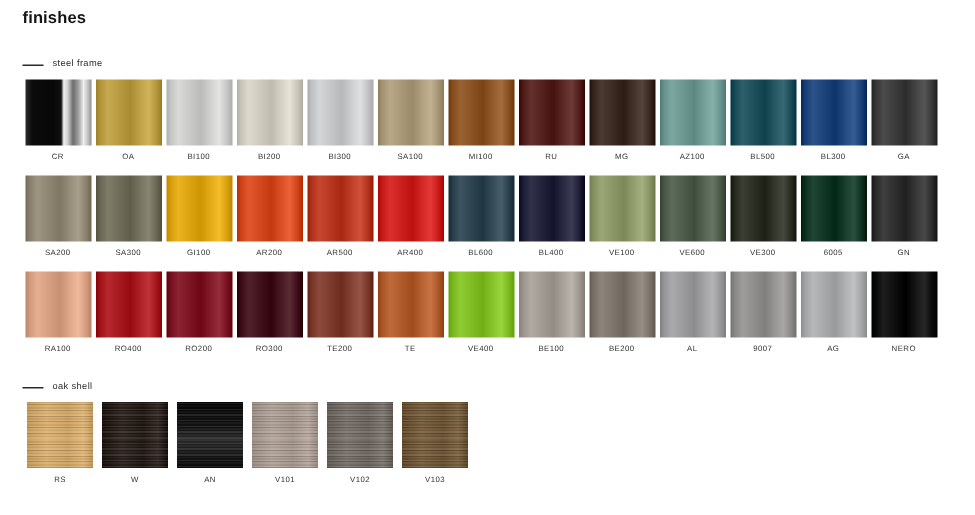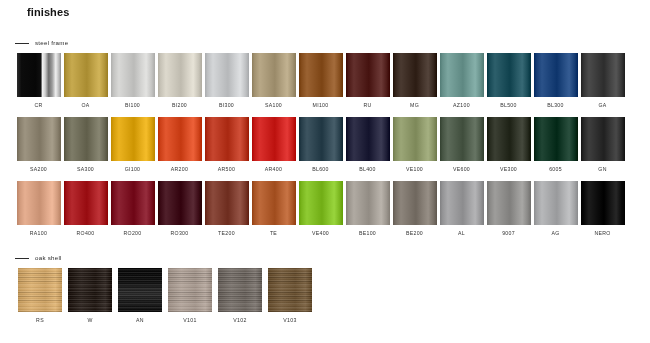--- a/index.html
+++ b/index.html
@@ -23,21 +23,20 @@
     padding: 0;
   }
   .page-title {
     position: absolute;
     left: 15px;
     top: 6px;
     font-size: 11px;
     font-weight: bold;
     letter-spacing: 0.1px;
     color: #141414;
-    margin-left: 12px;
   }
   .section {
     position: absolute;
     left: 0;
     width: 650px;
   }
   .section-header {
     display: flex;
     align-items: center;
     gap: 6px;

